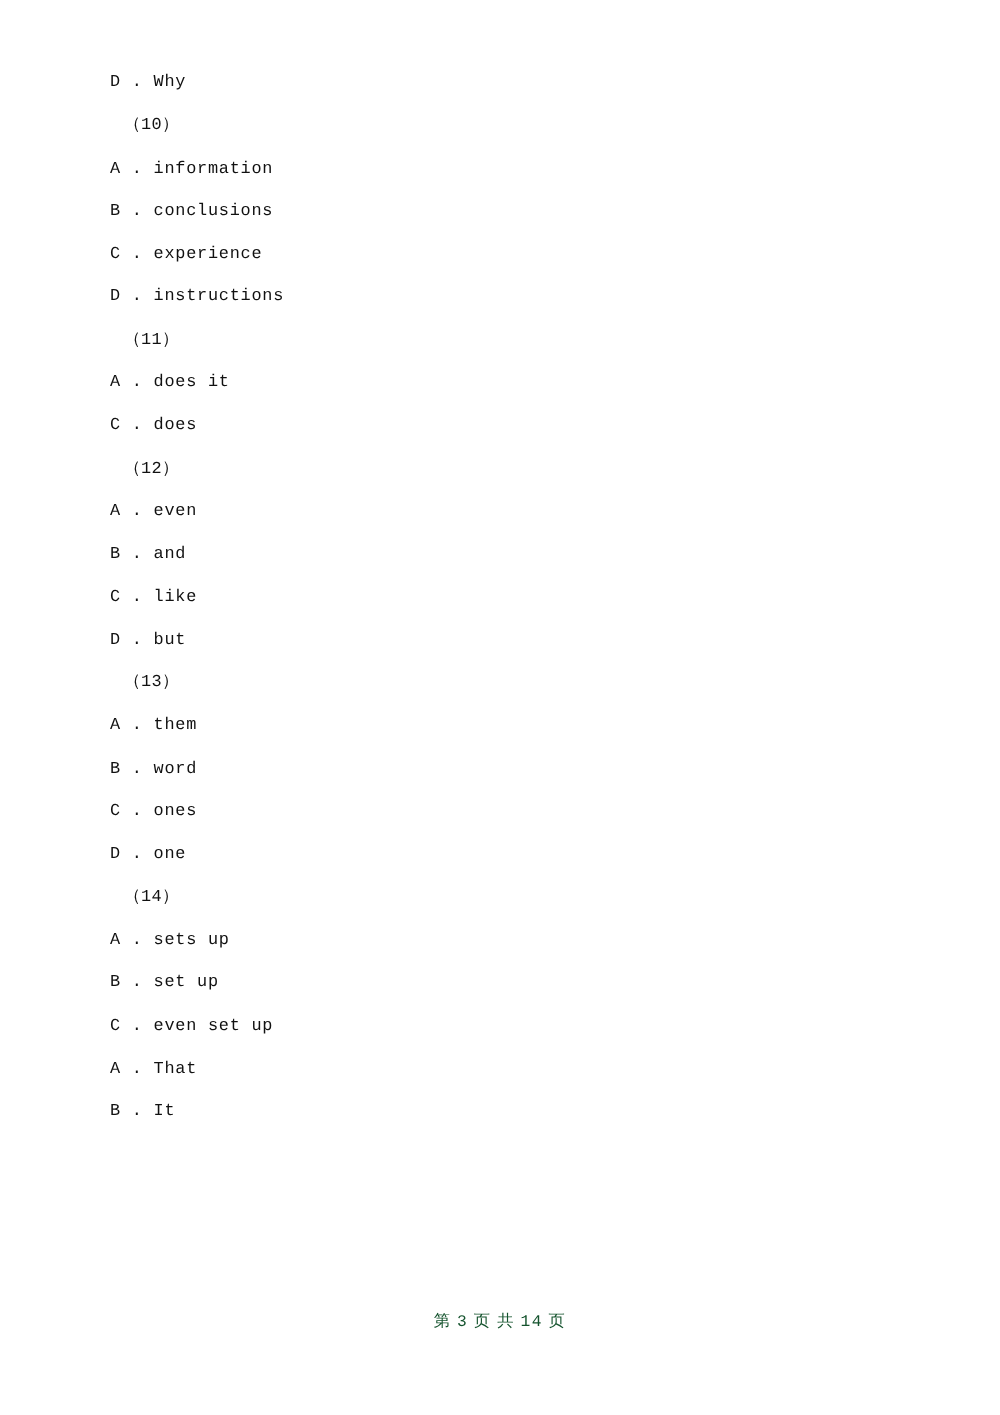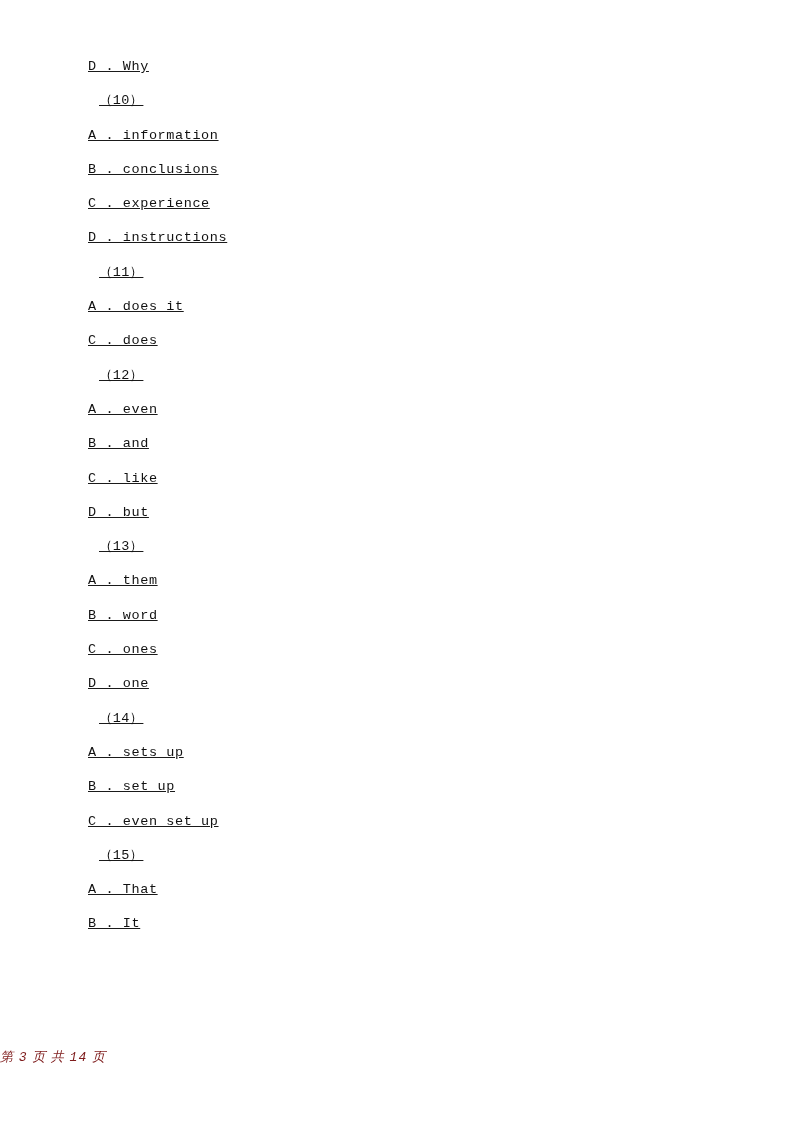--- a/index.html
+++ b/index.html
@@ -18,45 +18,43 @@
   .page {
     position: relative;
     width: 800px;
     height: 1132px;
     box-sizing: border-box;
     padding: 40px 60px 0 60px;
   }
   .content {
     padding-left: 28px;
     padding-top: 10px;
-    text-decoration: underline;
   }
   .line {
     font-size: 13.5px;
     line-height: 34.3px;
     height: 34.3px;
     letter-spacing: 0.6px;
     white-space: pre;
     color: #111111;
   }
   .line.q {
     padding-left: 11px;
     letter-spacing: 0.3px;
   }
   .footer {
     position: absolute;
     left: 0;
     right: 0;
     bottom: 66px;
-    text-align: left;
+    text-align: center;
     font-size: 13px;
     letter-spacing: 1.2px;
-    color: #7f1d1d;
+    color: #14532d;
     font-family: "Liberation Serif", "DejaVu Serif", serif;
-    font-style: italic;
   }
   .footer .num {
     font-family: "Liberation Mono", "DejaVu Sans Mono", monospace;
   }
 </style>
 </head>
 <body>
 
 <div class="page">
   <div class="content">
@@ -76,21 +74,20 @@
     <div class="line option">D . but</div>
     <div class="line q">（13）</div>
     <div class="line option">A . them</div>
     <div class="line option">B . word</div>
     <div class="line option">C . ones</div>
     <div class="line option">D . one</div>
     <div class="line q">（14）</div>
     <div class="line option">A . sets up</div>
     <div class="line option">B . set up</div>
     <div class="line option">C . even set up</div>
-    <div class="line q">（15）</div>
     <div class="line option">A . That</div>
     <div class="line option">B . It</div>
   </div>
 
   <div class="footer">
     <span>第</span>
     <span class="num">3</span>
     <span>页 共</span>
     <span class="num">14</span>
     <span>页</span>

